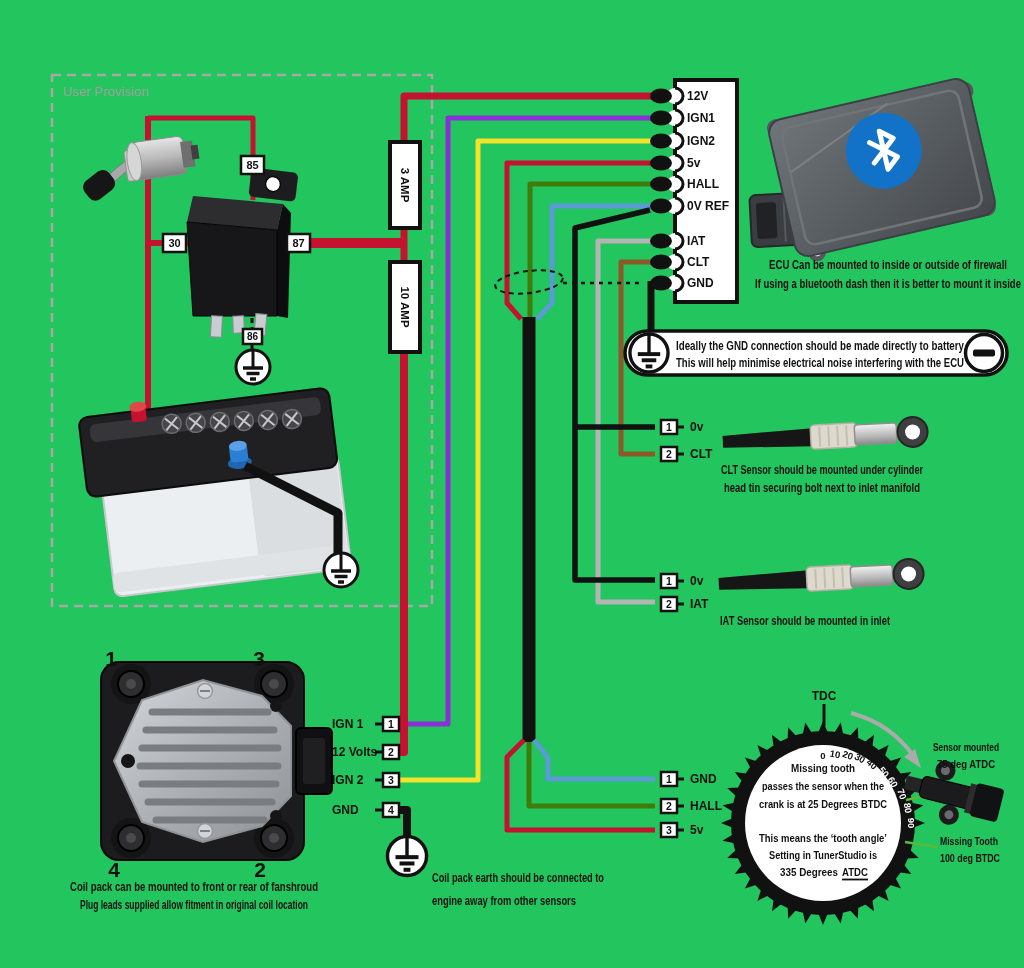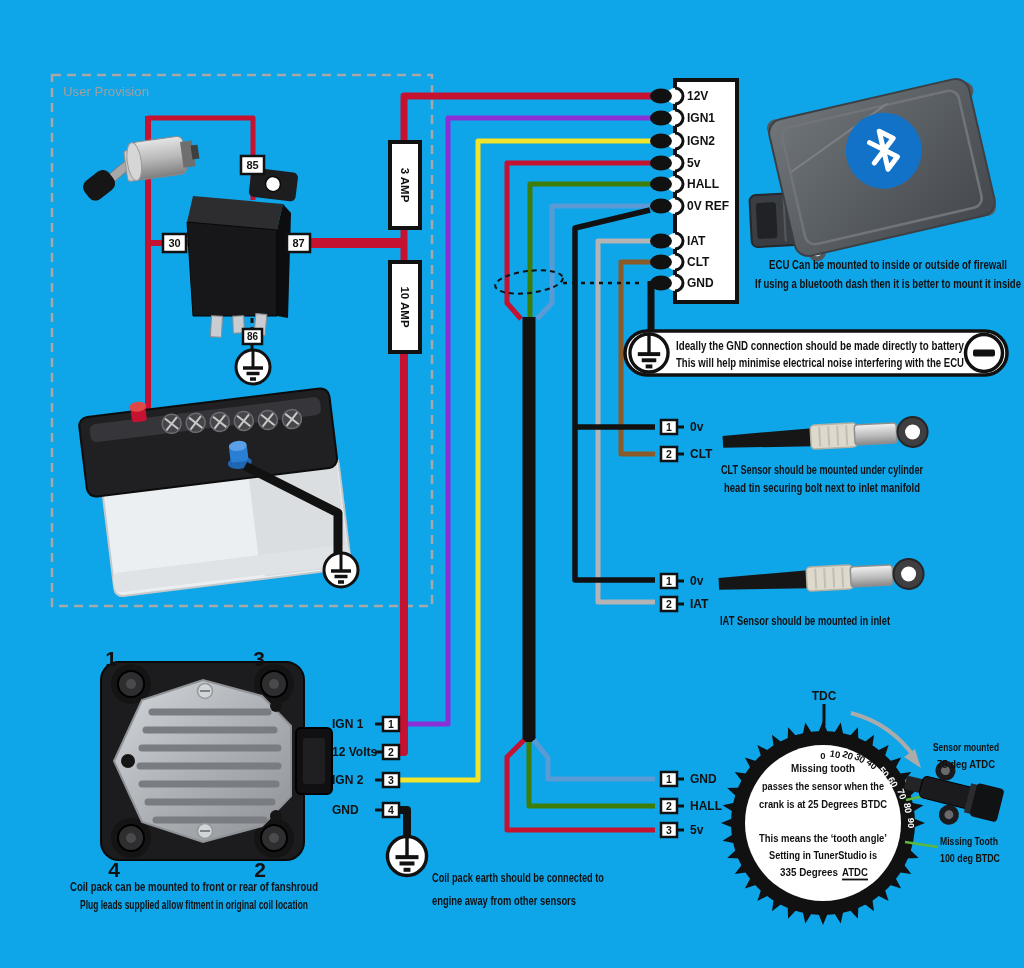--- a/index.html
+++ b/index.html
@@ -1,16 +1,16 @@
 <!DOCTYPE html>
 <html><head>
 <meta charset="utf-8">
 <style>
   html,body{margin:0;padding:0;background:#ffffff;}
-  .page{width:1024px;height:968px;position:relative;background:#0ea5e9;overflow:hidden;}
+  .page{width:1024px;height:968px;position:relative;background:#22c55e;overflow:hidden;}
   svg text{font-family:"Liberation Sans","DejaVu Sans",sans-serif;}
   .b{font-weight:bold;}
   .gray-note{fill:#a0a0a0;}
 </style>
 </head>
 <body>
 
 <div class="page">
 <svg width="1024" height="968" viewBox="0 0 1024 968">
   <defs>

